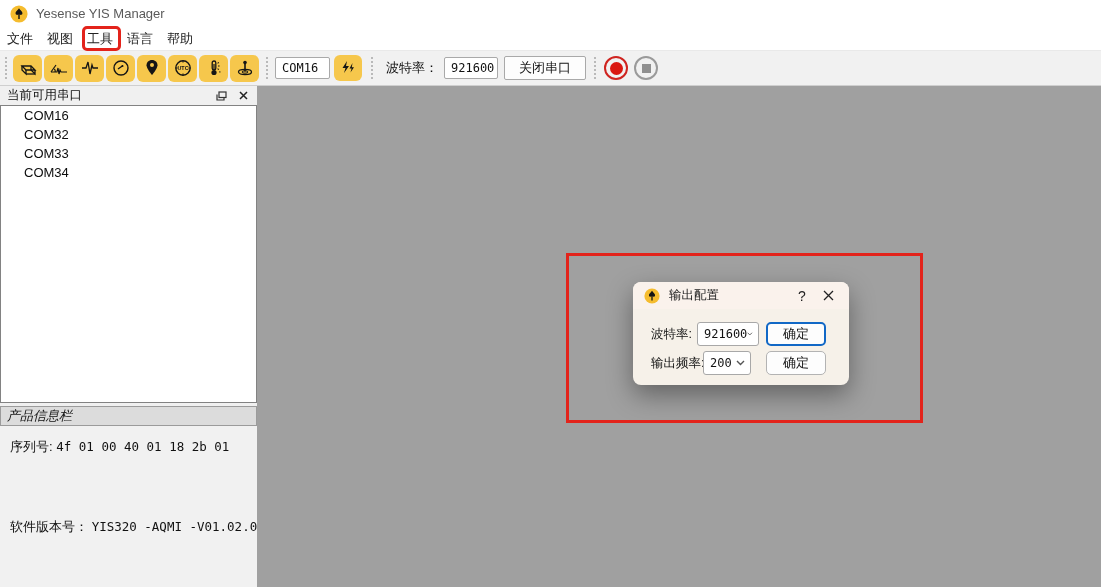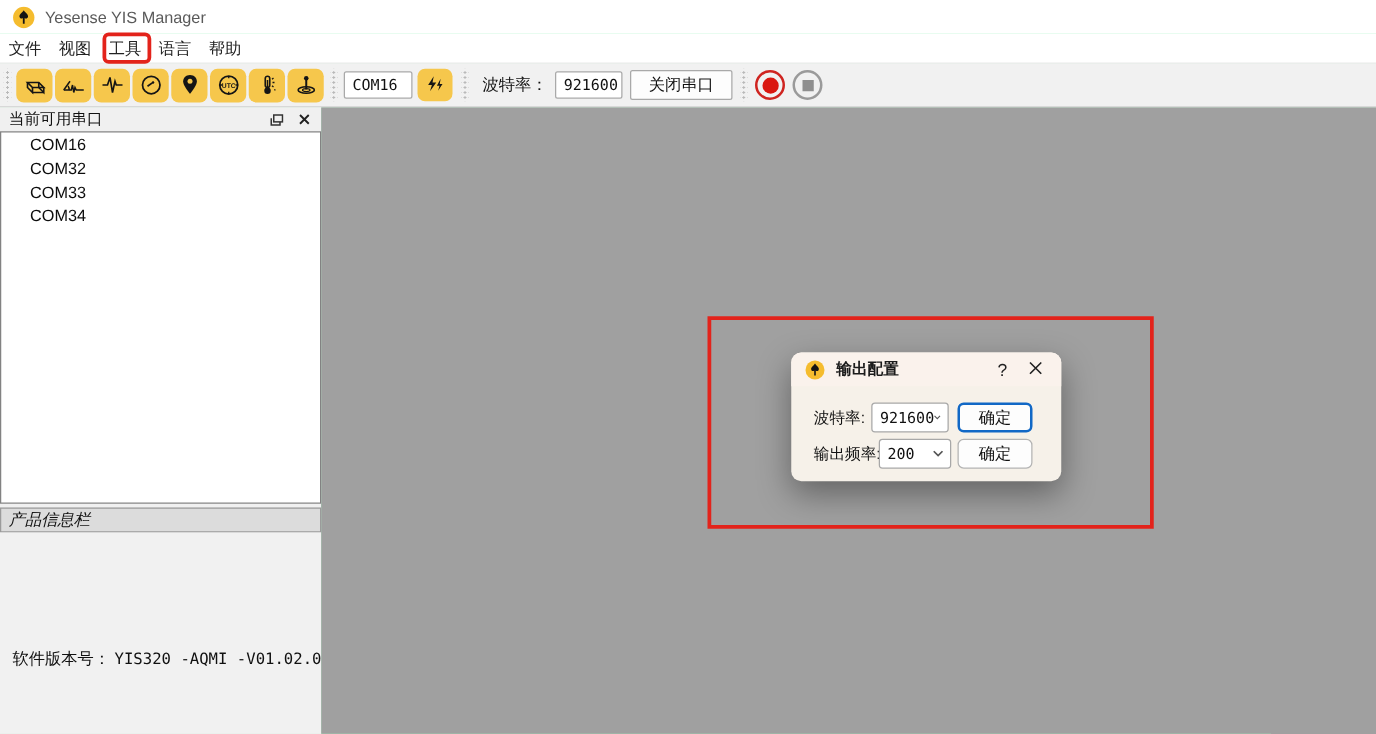--- a/index.html
+++ b/index.html
@@ -46,29 +46,29 @@
   .info-row .mono { font-family:"DejaVu Sans Mono", monospace; font-size:12.5px; }
 
   
   .main-area { position:absolute; left:257px; top:86px; width:844px; height:501px; background:#a0a0a0; }
   .annot-dialog { position:absolute; left:566px; top:253px; width:357px; height:170px; border:3px solid #e3231b; pointer-events:none; z-index:40; }
 
   
   .dialog { position:absolute; left:633px; top:282px; width:216px; height:103px; background:#f6f1e9; border-radius:8px; box-shadow:0 10px 26px rgba(0,0,0,.38); z-index:30; }
   .dialog-titlebar { position:absolute; left:0; top:0; width:216px; height:27px; background:#faf2ec; border-radius:8px 8px 0 0; display:flex; align-items:center; }
   .dlg-logo { width:16px; height:16px; margin-left:11px; }
-  .dlg-title { font-size:12.5px; color:#1c1c1c; margin-left:9px; flex:1;font-weight:bold; }
+  .dlg-title { font-size:12.5px; color:#1c1c1c; margin-left:9px; flex:1; }
   .dlg-help { font-size:14px; color:#222; width:22px; text-align:center; cursor:pointer; }
   .dlg-close { width:30px; text-align:center; cursor:pointer; margin-right:6px; }
   .dlg-row { position:absolute; left:0; width:216px; height:24px; display:flex; align-items:center; }
   .dlg-row1 { top:40px; } .dlg-row2 { top:69px; }
   .dlg-label { font-size:12.5px; color:#111; margin-left:18px; white-space:nowrap; }
   .dlg-combo { position:absolute; height:24px; background:#fff; border:1px solid #a8a8a8; border-radius:3px; display:flex; align-items:center; justify-content:space-between; padding:0 5px 0 6px; cursor:pointer; }
   .dlg-combo .val { font-size:12px; color:#111; font-family:"DejaVu Sans Mono", monospace; }
-  .dlg-c1 { left:64px; width:62px; } .dlg-c2 { left:70px; width:58px; }
+  .dlg-c1 { left:64px; width:62px; } .dlg-c2 { left:70px; width:48px; }
   .dlg-ok { position:absolute; left:133px; width:60px; height:24px; border-radius:5px; background:#fdfdfd; font-size:13px; color:#111; display:flex; align-items:center; justify-content:center; cursor:pointer; }
   .dlg-ok.focused { border:2px solid #1168c6; }
   .dlg-ok.plain { border:1px solid #b3b3b3; }
 </style>
 </head>
 <body>
 
 <div class="window">
 
   <div class="titlebar">
@@ -202,20 +202,24 @@
     <div class="port-list">
       <div class="port-item">COM16</div>
       <div class="port-item">COM32</div>
       <div class="port-item">COM33</div>
       <div class="port-item">COM34</div>
     </div>
     <div class="info-header">
       <span>产品信息栏</span>
     </div>
     <div class="info-body">
+      <div class="info-row" style="top:12px;">
+        <span>序列号:</span>
+        <span class="mono">4f 01 00 40 01 18 2b 01</span>
+      </div>
       <div class="info-row" style="top:92px;">
         <span>软件版本号：</span>
         <span class="mono">YIS320 -AQMI -V01.02.03;</span>
       </div>
     </div>
   </div>
 
   <div class="main-area"></div>
   <div class="annot-dialog"></div>
 

